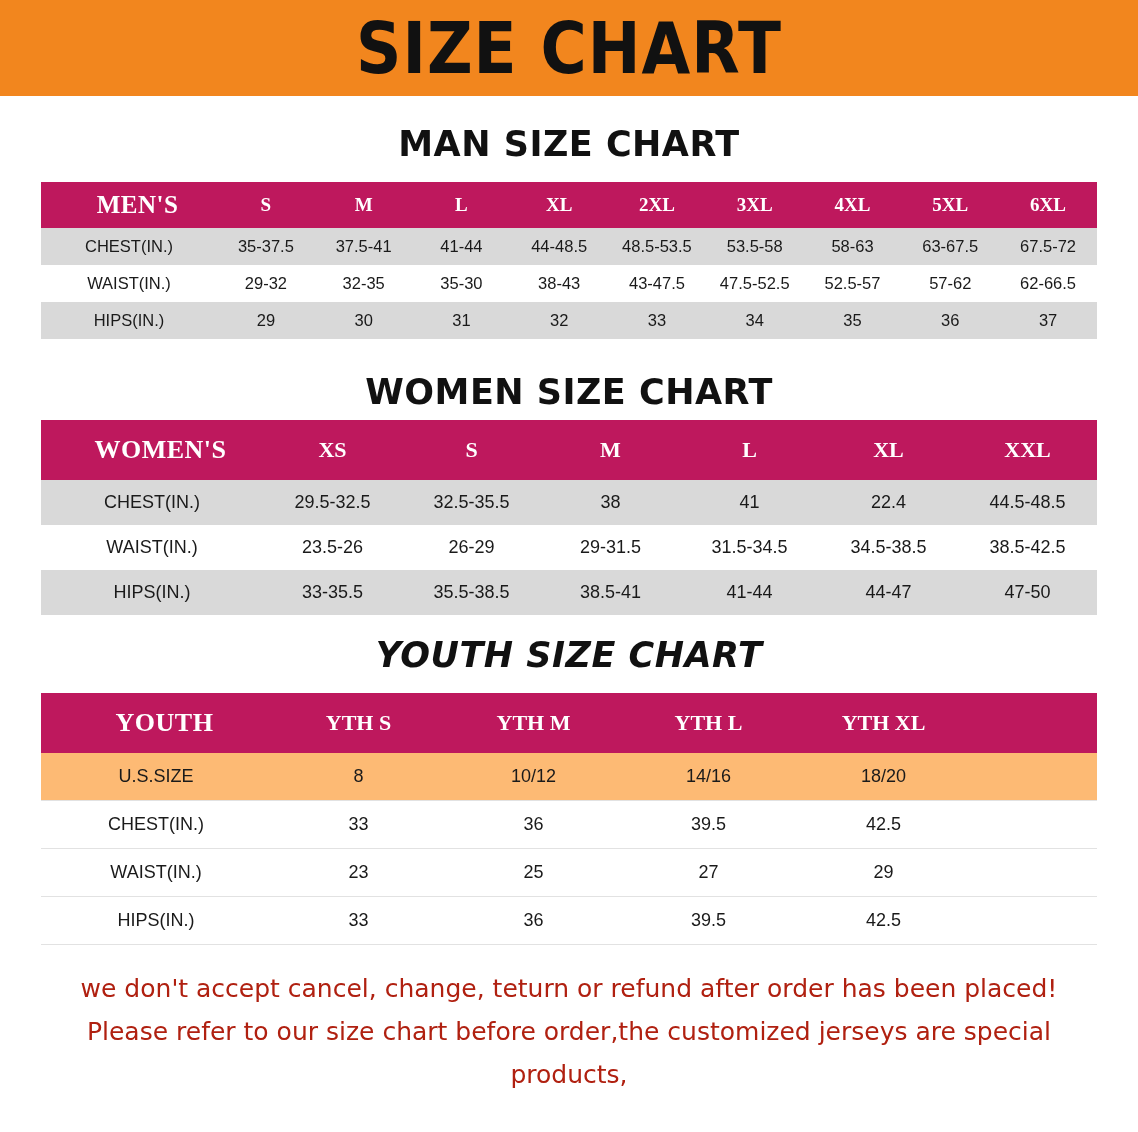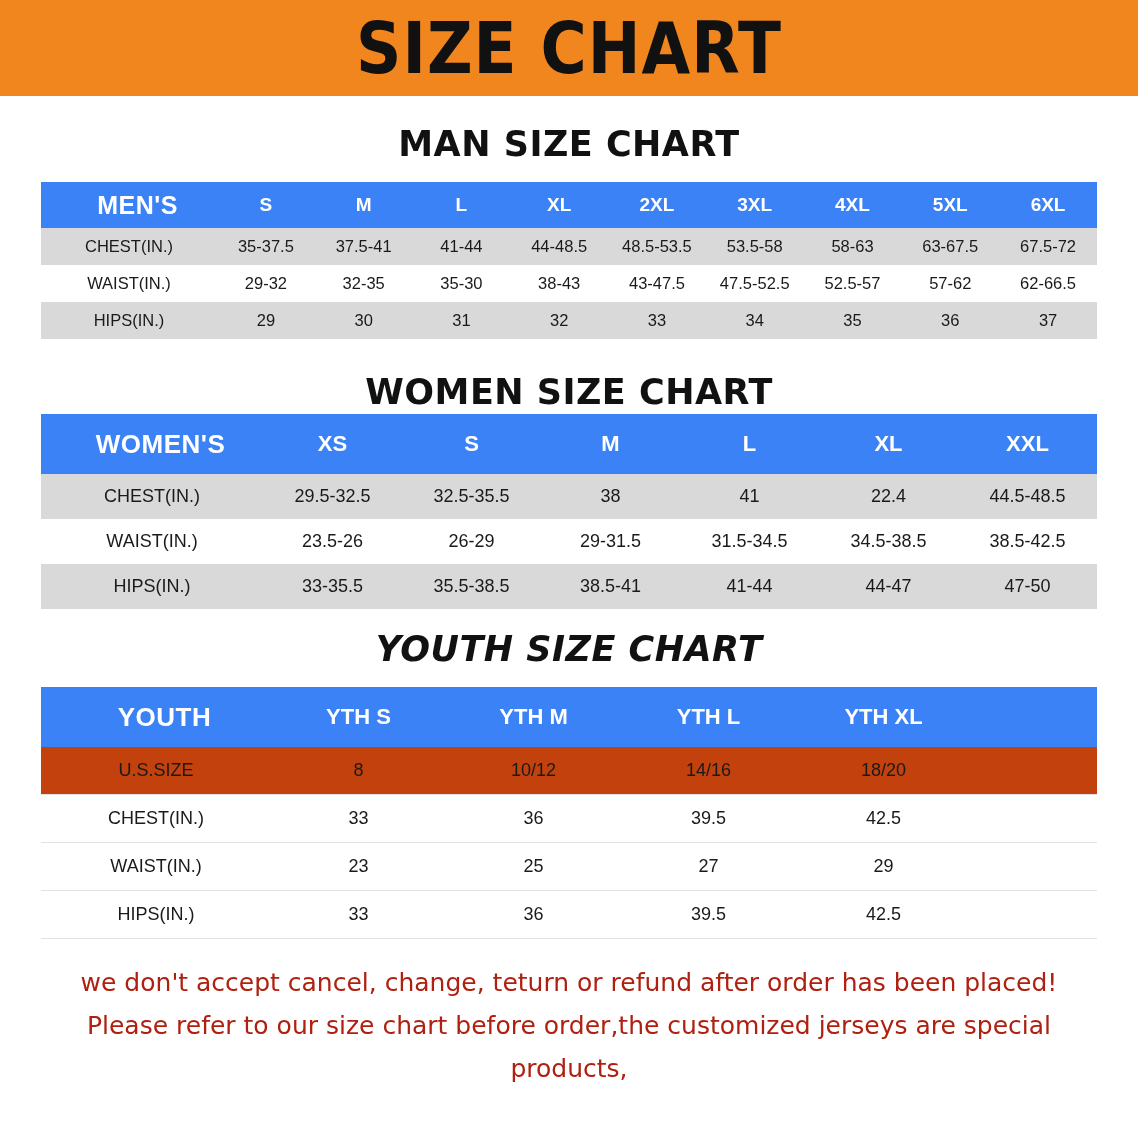--- a/index.html
+++ b/index.html
@@ -72,23 +72,24 @@
     width: 100%;
     table-layout: fixed;
   }
   table.sz th, table.sz td {
     text-align: center;
     font-family: "Liberation Sans", sans-serif;
     color: #1a1a1a;
     white-space: nowrap;
   }
   table.sz thead th {
-    background: #3b82f6;
+    background: #be185d;
     color: #ffffff;
     font-weight: bold;
+    font-family: Liberation Serif, serif;
   }
   .rowhead {
     text-align: center;
     font-weight: normal;
   }
   .hdr-label {
     text-align: left;
     padding-left: 18px;
     font-family: "DejaVu Sans", sans-serif;
     font-weight: bold;
@@ -98,32 +99,32 @@
   .band-light { background: #ffffff; }
 
   
   #men-table { margin-top: 18px; }
   #men-table thead th { height: 44px; font-size: 19px; }
   #men-table thead th.hdr-label { font-size: 25px; }
   #men-table tbody td { height: 35px; font-size: 16.5px; }
   #men-table tbody td.rowhead { font-size: 16.5px; }
 
   
-  #women-table { margin-top: 2px; }
+  #women-table { margin-top: 8px; }
   #women-table thead th { height: 58px; font-size: 22px; }
   #women-table thead th.hdr-label { font-size: 26px; }
   #women-table tbody td { height: 43px; font-size: 18px; }
 
   
   #youth-table { margin-top: 18px; }
   #youth-table thead th { height: 58px; font-size: 22px; }
   #youth-table thead th.hdr-label { font-size: 26px; }
   #youth-table tbody td { height: 45px; font-size: 18px; }
   #youth-table tbody tr td { background: #ffffff; }
-  #youth-table tbody tr:first-child td { background: #c2410c; margin-top: 32px; }
+  #youth-table tbody tr:first-child td { background: #fdba74; margin-top: 32px; }
   #youth-table tbody td { border-bottom: 1px solid #e2e2e2; }
 
   
   .note {
     margin: 22px auto 0 auto;
     width: 1060px;
     text-align: center;
     color: #b02010;
     font-family: "DejaVu Sans", sans-serif;
     font-size: 25px;

